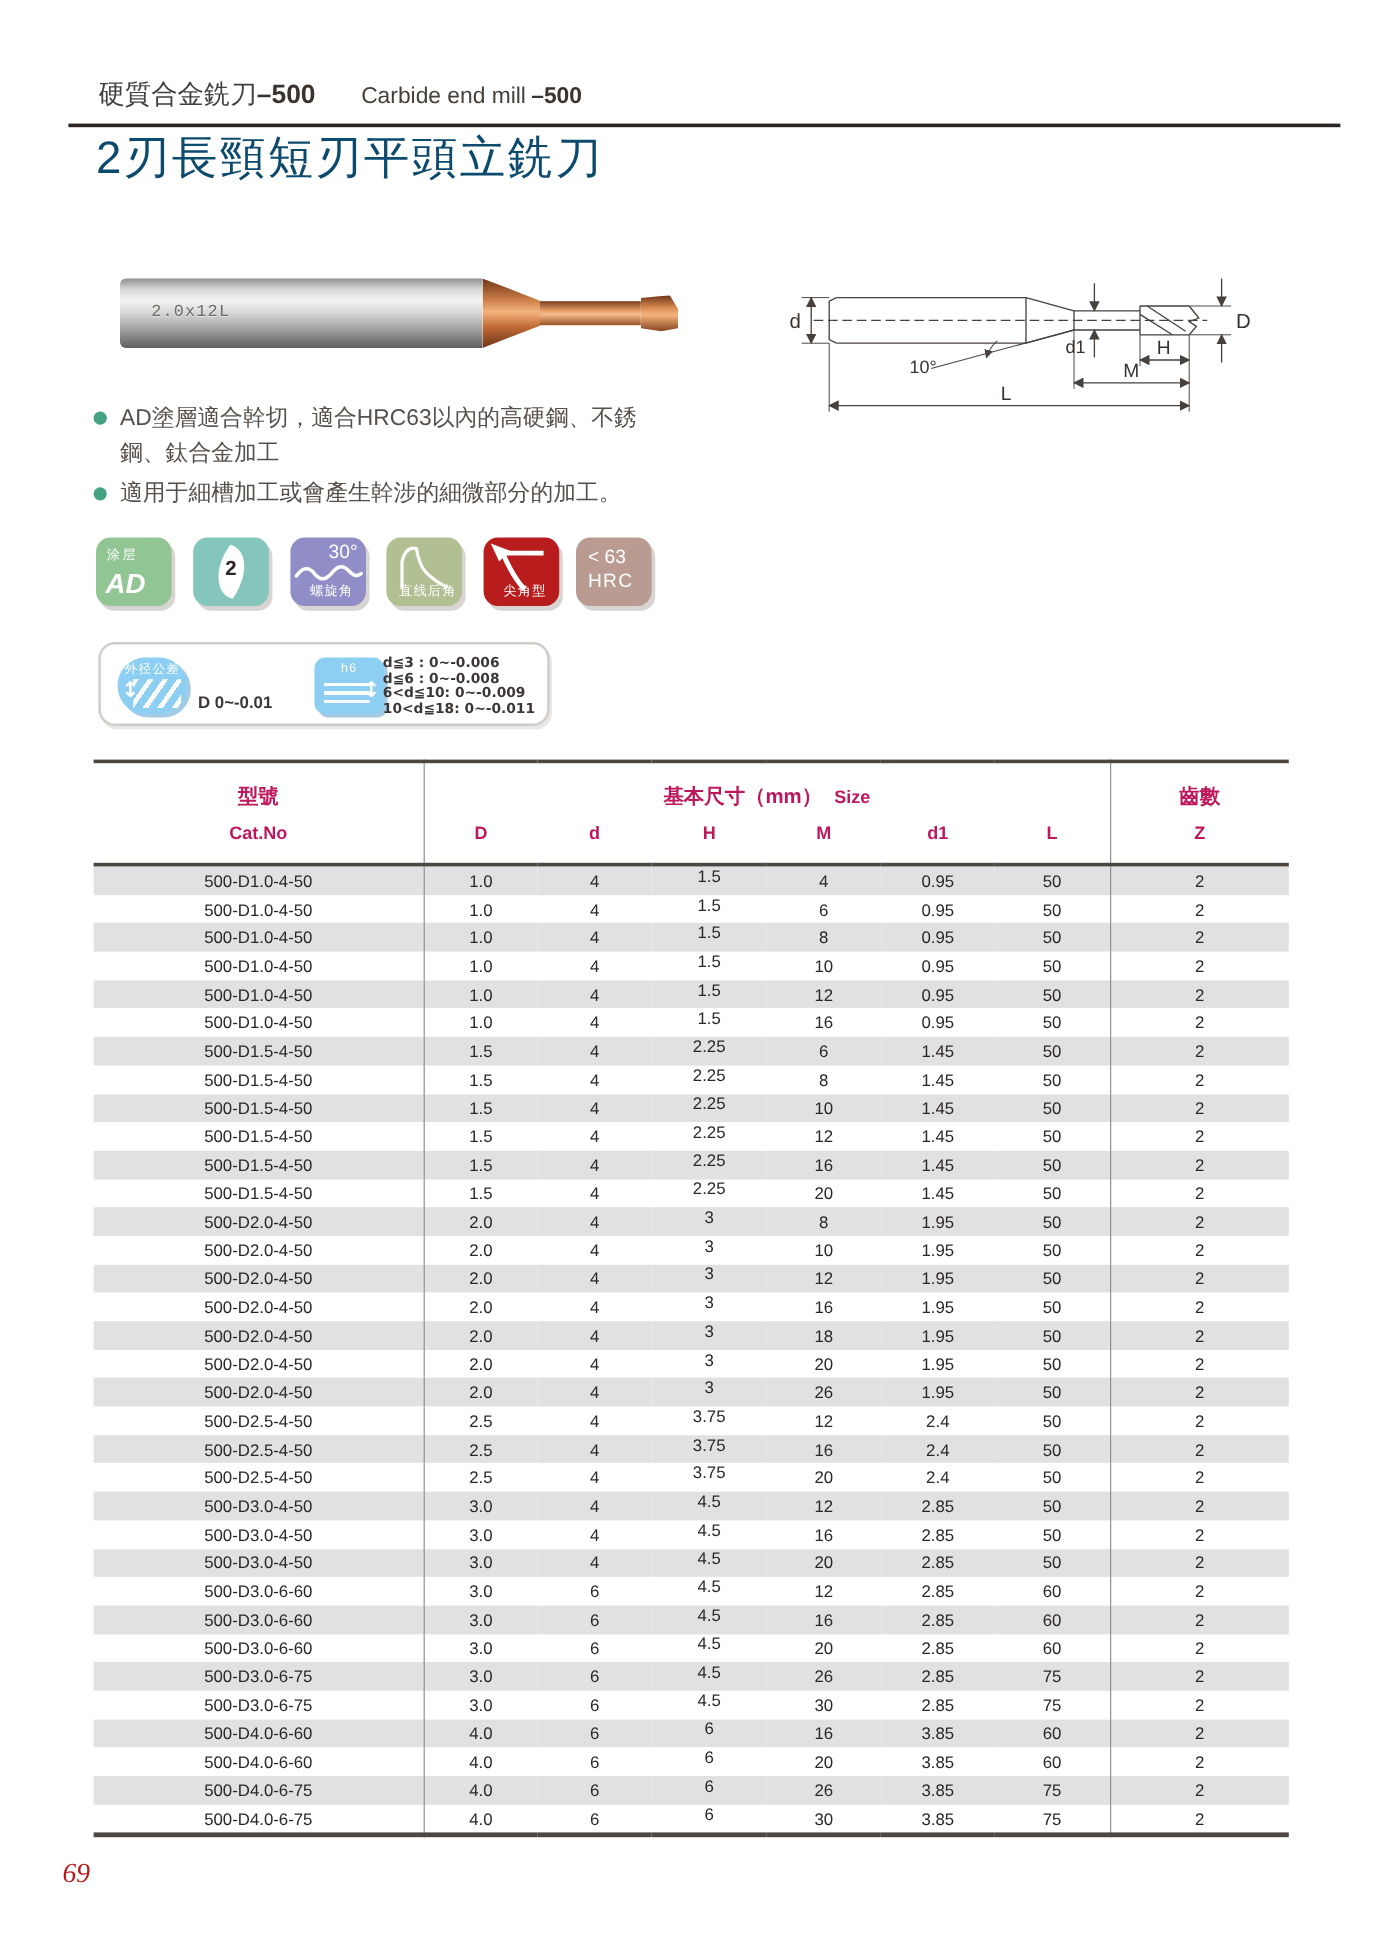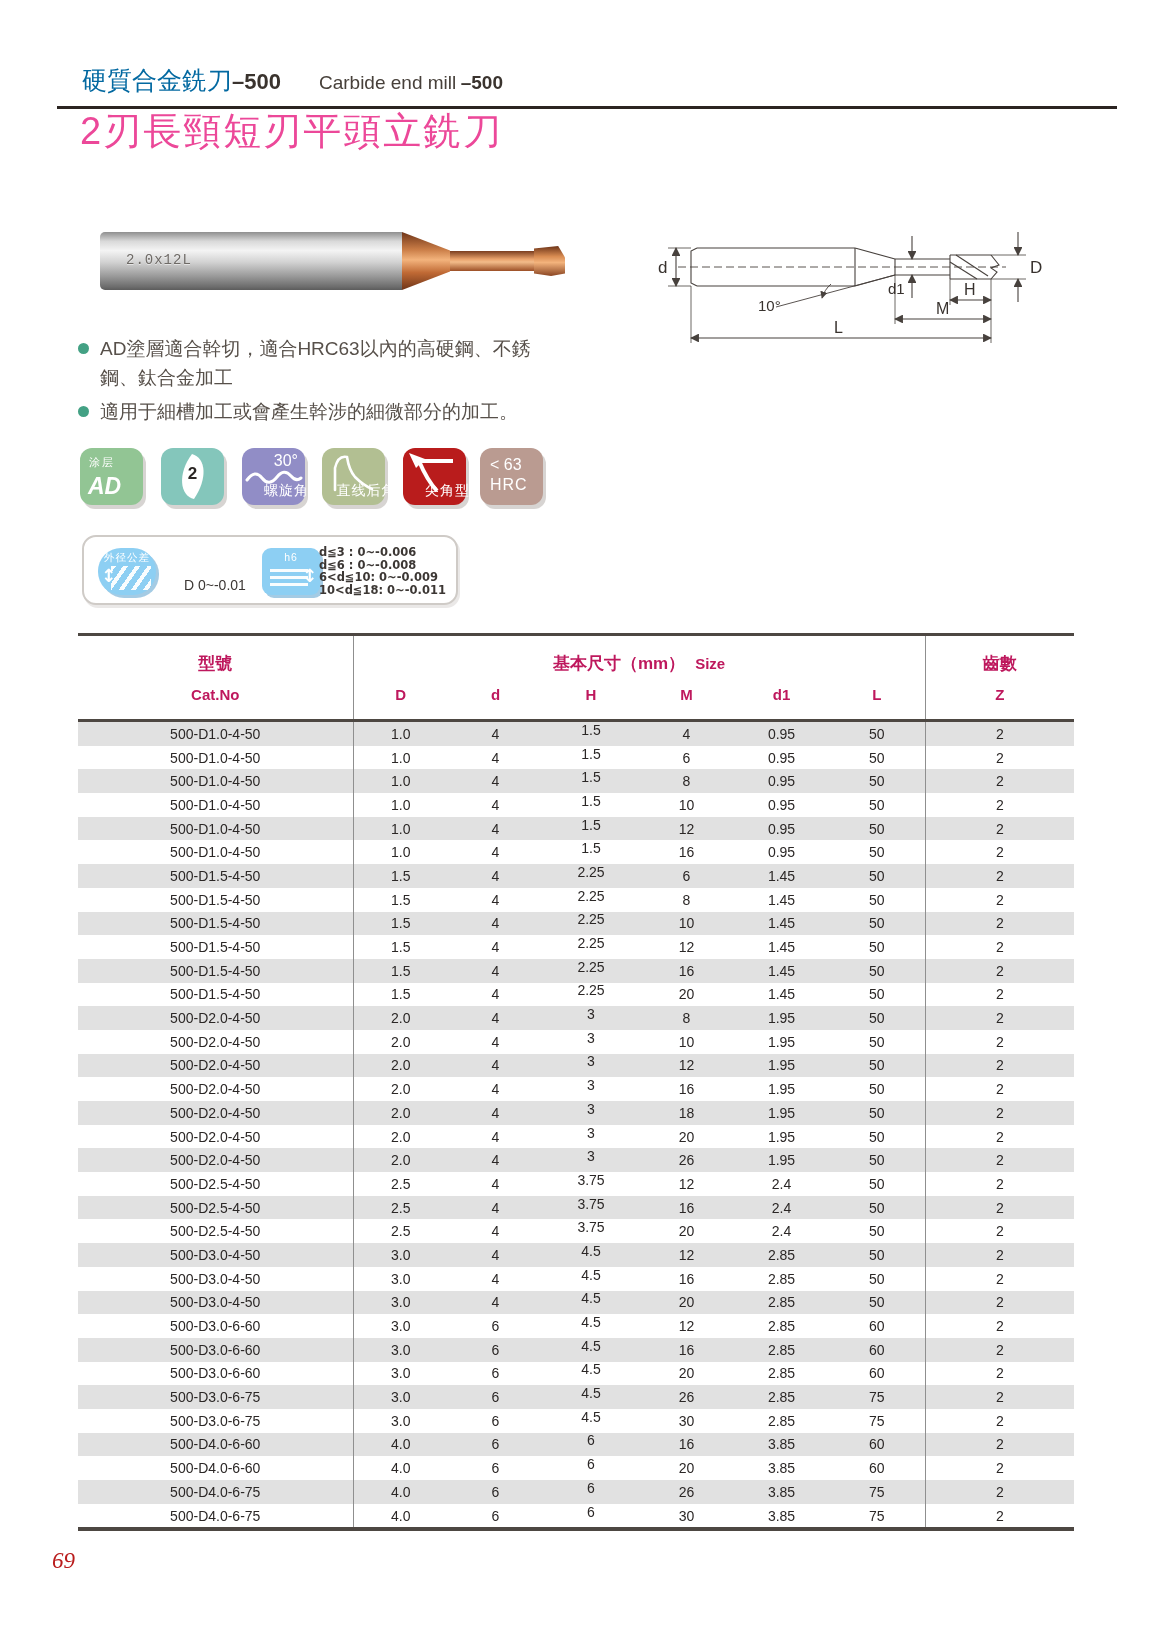--- a/index.html
+++ b/index.html
@@ -3,25 +3,25 @@
 <meta charset="utf-8">
 <style>
   html,body{margin:0;padding:0;}
   body{
     width:1150px;height:1629px;position:relative;background:#ffffff;
     font-family:"Liberation Sans","DejaVu Sans",sans-serif;color:#2b2624;
     overflow:hidden;
   }
   
   .header{position:absolute;left:57px;top:64px;width:1035px;border-bottom:3px solid #2b2421;padding:0 0 9px 25px;}
-  .header .zh{font-size:25px;color:#0369a1;}
+  .header .zh{font-size:22px;color:#404040;}
   .header .num{font-weight:bold;font-size:22px;color:#3a332e;}
   .header .en{font-size:19px;color:#47403a;margin-left:38px;}
   .header .ennum{font-weight:bold;font-size:19px;color:#3a332e;}
-  .page-title{position:absolute;left:80px;top:106px;font-size:38px;color:#ec4899;letter-spacing:2px;}
+  .page-title{position:absolute;left:80px;top:106px;font-size:38px;color:#0c4a6e;letter-spacing:2px;}
   
   .photo{position:absolute;left:100px;top:231px;width:465px;height:60px;padding-left:48px;}
   .photo .shank{
     position:absolute;left:0;top:1px;width:302px;height:58px;border-radius:5px 0 0 5px;
     background:linear-gradient(180deg,#8f8f8f 0%,#d9d9d9 16%,#f4f4f4 32%,#d2d2d2 52%,#9a9a9a 76%,#6e6e6e 94%,#5c5c5c 100%);
   }
   .photo .engraving{
     position:absolute;left:26px;top:20px;font-family:"Liberation Mono","DejaVu Sans Mono",monospace;
     font-size:14px;color:#6e6a66;letter-spacing:1px;text-shadow:0 1px 0 rgba(255,255,255,.5);
   }
@@ -50,21 +50,21 @@
   .badge-row{position:absolute;left:80px;top:448px;height:58px;}
   .badge{
     position:absolute;top:0;width:63px;height:57px;border-radius:12px;
     box-shadow:3px 4px 0 rgba(150,143,136,.38);color:#ffffff;
   }
   .badge svg{position:absolute;left:0;top:0;}
   .b-top{position:absolute;left:9px;top:7px;font-size:11px;letter-spacing:2px;}
   .b-main{position:absolute;left:8px;bottom:5px;font-size:23px;font-weight:bold;font-style:italic;}
   .b-num{position:absolute;left:0;width:100%;top:16px;text-align:center;font-size:17px;color:#2b2624;font-weight:bold;}
   .b-val{position:absolute;right:7px;top:4px;font-size:16px;}
-  .b-label{position:absolute;left:13px;width:100%;bottom:5px;text-align:center;font-size:14px;letter-spacing:1px;}
+  .b-label{position:absolute;left:3px;width:100%;bottom:5px;text-align:center;font-size:11px;letter-spacing:1px;}
   .b-l1{position:absolute;left:10px;top:8px;font-size:16px;}
   .b-l2{position:absolute;left:10px;top:28px;font-size:16px;letter-spacing:1px;}
   
   .tol-panel{
     position:absolute;left:82px;top:535px;width:372px;height:66px;background:#fff;
     border:2px solid #cfcbc7;border-radius:14px;box-shadow:2px 3px 0 rgba(170,165,160,.25);
   }
   .tol-badge{
     position:absolute;top:11px;width:58px;height:47px;border-radius:9px;background:#8dcff3;
     box-shadow:3px 3px 0 rgba(90,160,205,.55);color:#fff;
@@ -75,21 +75,21 @@
   .hatch{
     position:absolute;left:13px;top:18px;width:40px;height:24px;
     background:repeating-linear-gradient(125deg,rgba(255,255,255,.95) 0 4px,rgba(141,207,243,0) 4px 10px);
   }
   .bars{
     position:absolute;left:8px;top:21px;width:38px;height:20px;
     background:repeating-linear-gradient(180deg,rgba(255,255,255,.95) 0 3px,rgba(141,207,243,0) 3px 7px);
   }
   .updown{position:absolute;top:17px;font-size:18px;font-weight:bold;color:#fff;font-family:"DejaVu Sans",sans-serif;}
   .ud-l{left:3px;} .ud-r{right:3px;}
-  .tol-value{position:absolute;left:81px;top:40px;font-size:14px;font-weight:normal;color:#3c3734;margin-left:19px;}
+  .tol-value{position:absolute;left:81px;top:40px;font-size:14px;font-weight:bold;color:#3c3734;}
   .tol-limits{position:absolute;right:12px;top:9px;width:125px;text-align:left;}
   .lim{font-size:11.5px;font-weight:bold;color:#3c3734;line-height:12.5px;font-family:"DejaVu Sans",sans-serif;white-space:nowrap;}
   
   .spec-table{
     position:absolute;left:78px;top:633px;width:996px;border-collapse:collapse;table-layout:fixed;
     border-top:3px solid #4d4742;border-bottom:4px solid #4d4742;
   }
   .spec-table thead{border-bottom:3px solid #4d4742;}
   .spec-table th{font-weight:bold;color:#be185d;}
   .hr1 th{font-size:17px;height:42px;vertical-align:middle;padding-top:6px;}

